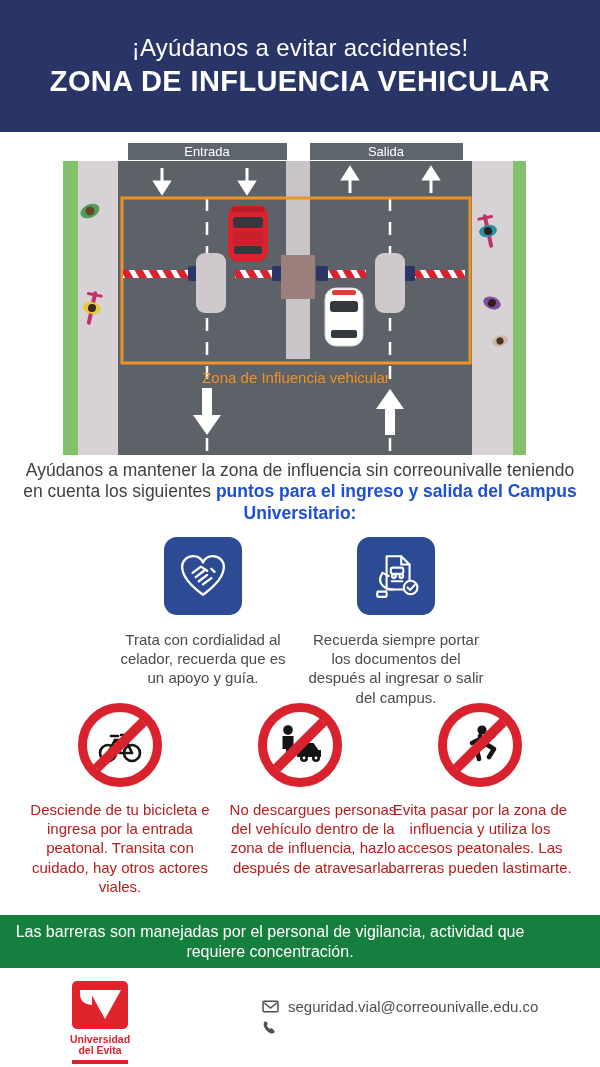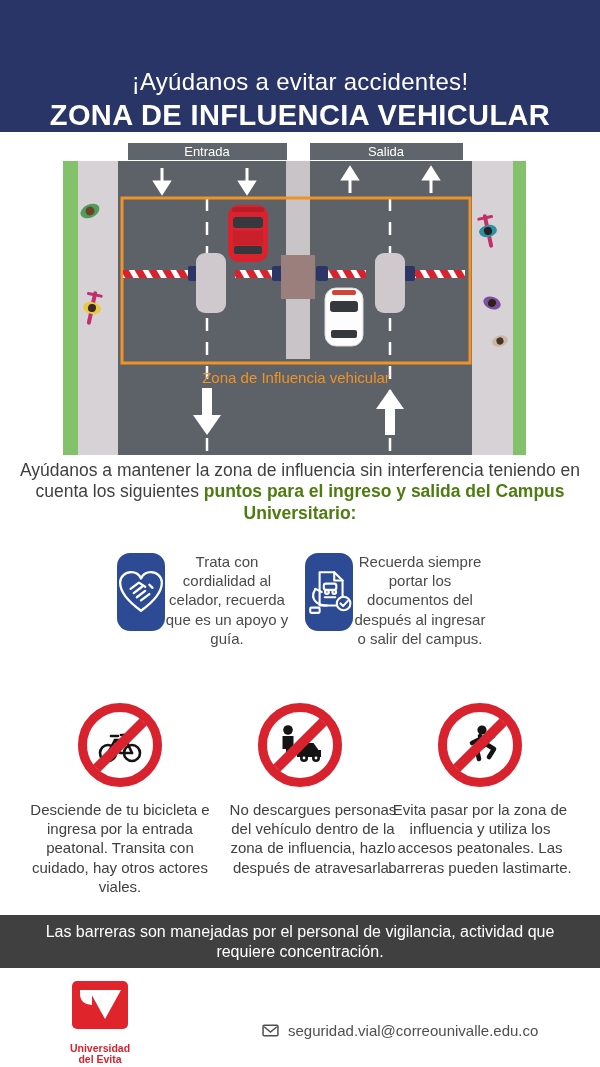--- a/index.html
+++ b/index.html
@@ -1,63 +1,63 @@
 <!DOCTYPE html>
 <html><head>
 <meta charset="utf-8">
 <style>
   html,body{margin:0;padding:0;background:#fff;}
   .page{position:relative;width:600px;height:1067px;background:#fff;overflow:hidden;
         font-family:"Liberation Sans","DejaVu Sans",sans-serif;}
 
   
   .hdr{position:absolute;left:0;top:0;width:600px;height:132px;background:#293566;
-       display:flex;flex-direction:column;align-items:center;justify-content:flex-end;gap:3px;color:#fff;}
+       display:flex;flex-direction:column;align-items:center;justify-content:center;gap:3px;color:#fff;}
   .hdr-l1{font-size:24px;font-weight:400;letter-spacing:.3px;}
   .hdr-l2{font-size:29px;font-weight:800;letter-spacing:.4px;}
   .hdr-l3{font-size:19px;font-weight:400;color:#e9ebf4;}
 
   
   .diagram{position:absolute;left:0;top:143px;}
 
   
   .intro{position:absolute;left:14px;top:460px;width:572px;margin:0;text-align:center;
          font-size:17.5px;line-height:1.22;color:#3f3f3f;}
-  .intro b{color:#4d7c0f;font-weight:700;}
-
-  
-  .tip{position:absolute;top:537px;display:flex;flex-direction:row;align-items:center;}
+  .intro b{color:#1d4ed8;font-weight:700;}
+
+  
+  .tip{position:absolute;top:537px;display:flex;flex-direction:column;align-items:center;}
   .tip1{left:117px;width:172px;}
   .tip2{left:305px;width:182px;}
   .tip-box{width:78px;height:78px;border-radius:13px;background:#2d4b94;
            display:flex;align-items:center;justify-content:center;}
   .tip-txt{margin-top:15px;font-size:15px;line-height:1.28;color:#4a4a4a;text-align:center;}
 
   
   .sign{position:absolute;top:703px;width:66px;height:66px;border:9px solid #d8232e;border-radius:50%;
         background:#fff;display:flex;align-items:center;justify-content:center;}
   .sign .slash{position:absolute;left:50%;top:50%;width:10px;height:66px;background:#d8232e;
                transform:translate(-50%,-50%) rotate(45deg);}
   .sign1{left:78px;} .sign2{left:258px;} .sign3{left:438px;}
   .sign-txt{position:absolute;top:800px;width:184px;font-size:15px;line-height:1.28;
-            color:#404040;text-align:center;}
+            color:#b91c1c;text-align:center;}
   .stxt1{left:28px;} .stxt2{left:221px;} .stxt3{left:388px;}
 
   
-  .banner{position:absolute;left:0;top:915px;width:600px;height:53px;background:#404040;
-          display:flex;align-items:center;justify-content:center;}
+  .banner{position:absolute;left:0;top:915px;width:600px;height:53px;background:#15803d;
+          display:flex;align-items:center;justify-content:flex-start;}
   .banner-txt{width:540px;text-align:center;color:#fff;font-size:16px;line-height:1.25;}
 
   
   .footer{position:absolute;left:0;top:968px;width:600px;height:99px;background:#fff;}
   .logo{position:absolute;left:72px;top:13px;width:56px;display:flex;flex-direction:column;align-items:center;}
   .logo-t{font-size:10.5px;font-weight:700;color:#d8232e;line-height:1.05;text-align:center;}
   .logo-bar{width:56px;height:4px;background:#d8232e;margin-top:4px;}
   .contacts{position:absolute;left:262px;top:30px;display:flex;flex-direction:column;gap:5px;}
-  .c-row{display:flex;align-items:center;gap:9px;color:#4f4f4f;font-size:15px;margin-top:24px;}
+  .c-row{display:flex;align-items:center;gap:9px;color:#4f4f4f;font-size:15px;}
 </style>
 </head>
 <body>
 
 <div class="page">
 
   <header class="hdr">
     <div class="hdr-l1">¡Ayúdanos a evitar accidentes!</div>
     <div class="hdr-l2">ZONA DE INFLUENCIA VEHICULAR</div>
   </header>
@@ -175,21 +175,21 @@
     <g transform="translate(492,160) rotate(20)">
       <ellipse rx="9" ry="6" fill="#7b4fa0"></ellipse>
         <circle r="4" fill="#2e1f17"></circle>
     </g>
     <g transform="translate(500,198) rotate(-15)">
       <ellipse rx="8" ry="5.5" fill="#cbb9a6"></ellipse>
         <circle r="3.6" fill="#4a3326"></circle>
     </g>
   </svg>
 
-  <p class="intro"><span>Ayúdanos a mantener la zona de influencia sin interferencia teniendo en cuenta los siguientes </span><b>puntos para el ingreso y salida del Campus Universitario:</b></p>
+  <p class="intro"><span>Ayúdanos a mantener la zona de influencia sin correounivalle teniendo en cuenta los siguientes </span><b>puntos para el ingreso y salida del Campus Universitario:</b></p>
 
   <div class="tip tip1">
     <div class="tip-box">
       <svg width="48" height="48" viewBox="0 0 46 46" fill="none" stroke="#fff" stroke-width="2.2" stroke-linecap="round" stroke-linejoin="round">
         <path d="M23 41 C9 31 3 23 3 14 C3 8 8 4 13.5 4 C18 4 21.5 6.5 23 10 C24.5 6.5 28 4 32.5 4 C38 4 43 8 43 14 C43 23 37 31 23 41 Z"></path>
         <path d="M13 20 l8 -6 6 4"></path>
         <path d="M16 24 l8 -6"></path>
         <path d="M19 28 l8 -6"></path>
         <path d="M23 31 l8 -6"></path>
         <path d="M31 16 l3 3"></path>
@@ -263,21 +263,21 @@
     <div class="banner-txt">Las barreras son manejadas por el personal de vigilancia, actividad que requiere concentración.</div>
   </div>
 
   <footer class="footer">
     <div class="logo">
       <svg width="56" height="48" viewBox="0 0 56 48">
         <rect x="0" y="0" width="56" height="48" rx="5" fill="#e0242c"></rect>
         <path d="M8 9 h12 v15 q-12 -1 -12 -11 z" fill="#fff"></path>
         <path d="M17 9 h32 l-16 29 z" fill="#fff"></path>
       </svg>
-      <div class="logo-t" style="margin-top:14px">Universidad</div>
+      <div class="logo-t" style="margin-top:5px">Universidad</div>
       <div class="logo-t">del Evita</div>
       <div class="logo-bar"></div>
     </div>
 
     <div class="contacts">
       <div class="c-row">
         <svg width="17" height="13" viewBox="0 0 16 12" fill="none" stroke="#4f4f4f" stroke-width="1.4">
           <rect x="1" y="1" width="14" height="10" rx="1"></rect>
           <polyline points="2,2.5 8,7.5 14,2.5"></polyline>
         </svg>

